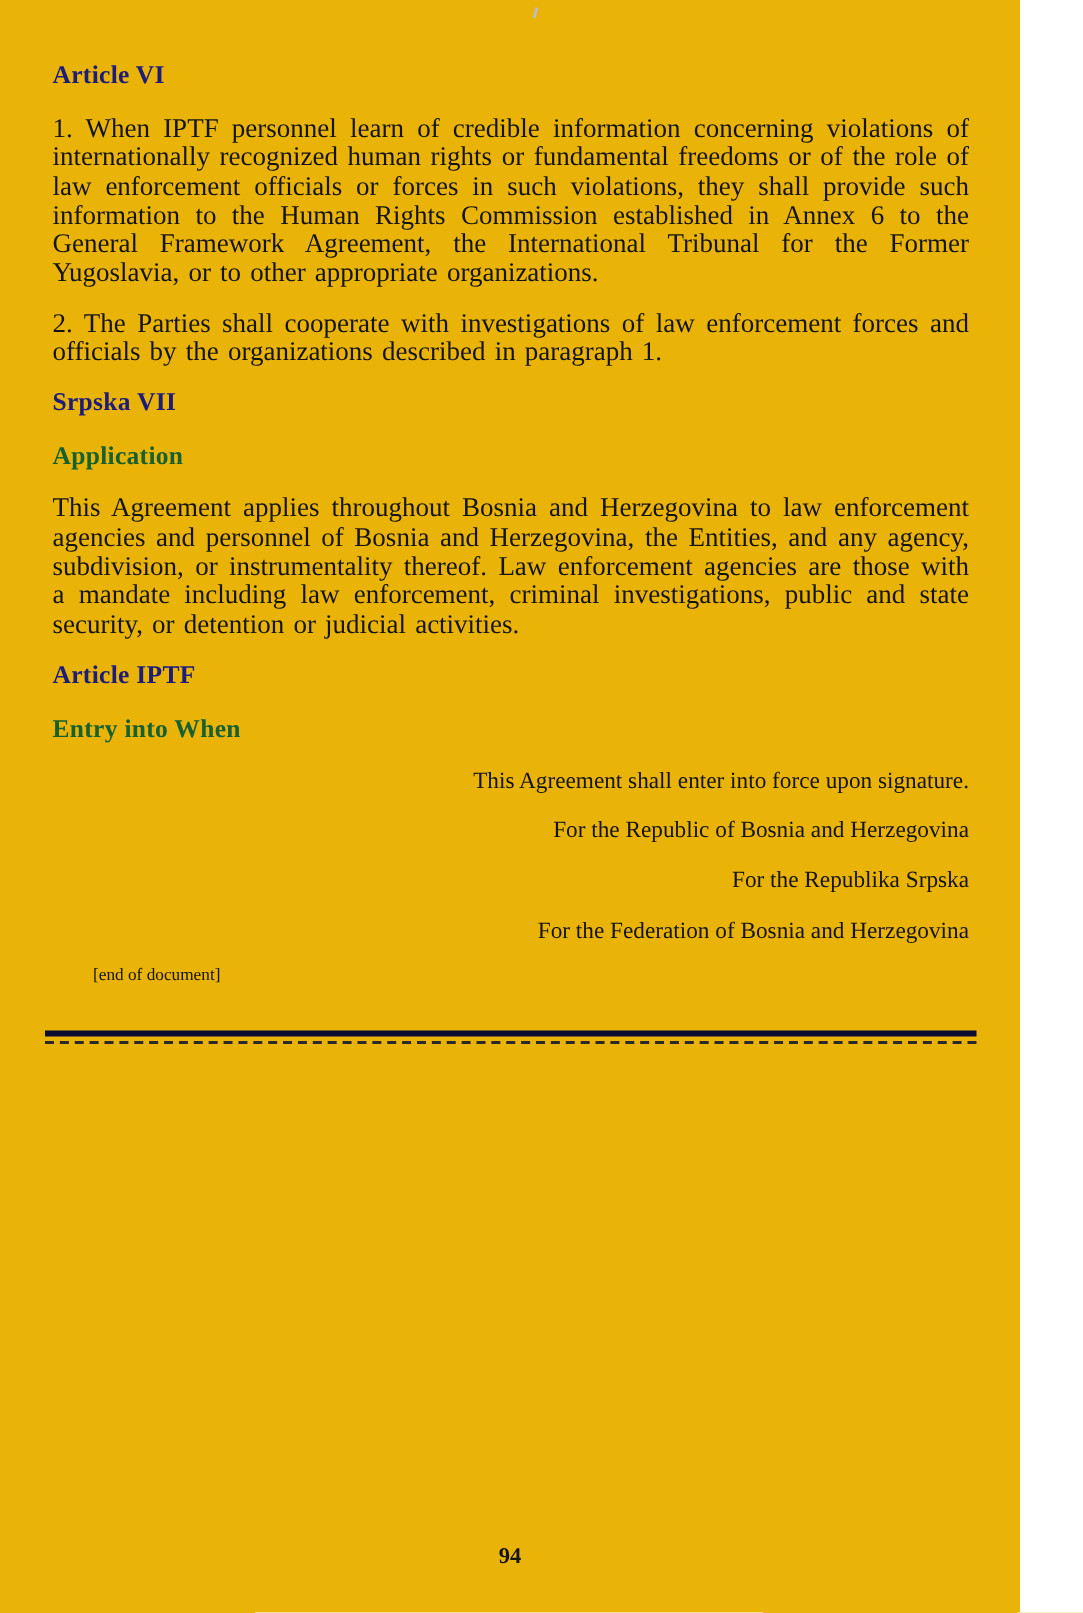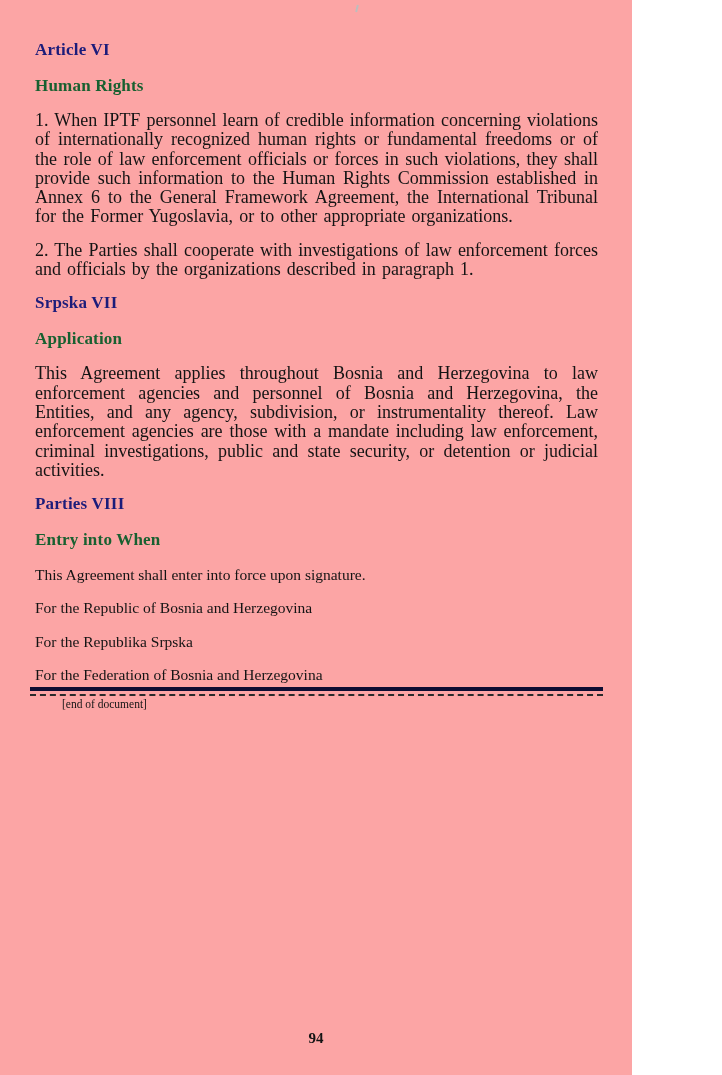--- a/index.html
+++ b/index.html
@@ -2,23 +2,23 @@
 <html style="--article-heading: #1c1c7a; --section-title: #186030; --body-text: #141414; --rule-line: #0d0d32;"><head>
 <meta charset="utf-8">
 <style>
   html, body {
     margin: 0;
     padding: 0;
     background: #ffffff;
   }
   .page {
     position: relative;
-    width: 632px;
+    width: 680px;
     height: 1075px;
-    background: #fca5a5;
+    background: #eab308;
     font-family: "Liberation Serif", serif;
     color: var(--body-text, #141414);
     box-sizing: border-box;
     padding: 40px 34px 0 35px;
     overflow: hidden;
   }
   .scan-mark {
     position: absolute;
     top: 5px;
     left: 356px;
@@ -49,21 +49,21 @@
     margin: 0 0 14px 0;
     text-align: justify;
     text-align-last: left;
     word-spacing: 1.6px;
     color: var(--body-text, #141414);
   }
   p.line {
     font-size: 15.5px;
     line-height: 19.3px;
     margin: 0 0 14px 0;
-    text-align: left;
+    text-align: right;
     color: var(--body-text, #141414);
   }
   p.end-marker {
     font-size: 11.5px;
     line-height: 13px;
     margin: 0;
     color: var(--body-text, #141414);
     padding-left: 27px;
   }
   .rule {
@@ -87,29 +87,28 @@
   }
 </style>
 </head>
 <body>
 
 <div class="page">
 
   <div class="scan-mark"></div>
 
   <h2 class="article">Article VI</h2>
-  <h3 class="section-title">Human Rights</h3>
   <p class="para">1. When IPTF personnel learn of credible information concerning violations of internationally recognized human rights or fundamental freedoms or of the role of law enforcement officials or forces in such violations, they shall provide such information to the Human Rights Commission established in Annex 6 to the General Framework Agreement, the International Tribunal for the Former Yugoslavia, or to other appropriate organizations.</p>
   <p class="para">2. The Parties shall cooperate with investigations of law enforcement forces and officials by the organizations described in paragraph 1.</p>
 
   <h2 class="article">Srpska VII</h2>
   <h3 class="section-title">Application</h3>
   <p class="para">This Agreement applies throughout Bosnia and Herzegovina to law enforcement agencies and personnel of Bosnia and Herzegovina, the Entities, and any agency, subdivision, or instrumentality thereof. Law enforcement agencies are those with a mandate including law enforcement, criminal investigations, public and state security, or detention or judicial activities.</p>
 
-  <h2 class="article">Parties VIII</h2>
+  <h2 class="article">Article IPTF</h2>
   <h3 class="section-title">Entry into When</h3>
   <p class="line">This Agreement shall enter into force upon signature.</p>
 
   <p class="line">For the Republic of Bosnia and Herzegovina</p>
   <p class="line">For the Republika Srpska</p>
   <p class="line">For the Federation of Bosnia and Herzegovina</p>
 
   <p class="end-marker">[end of document]</p>
 
   <div class="rule"></div>

